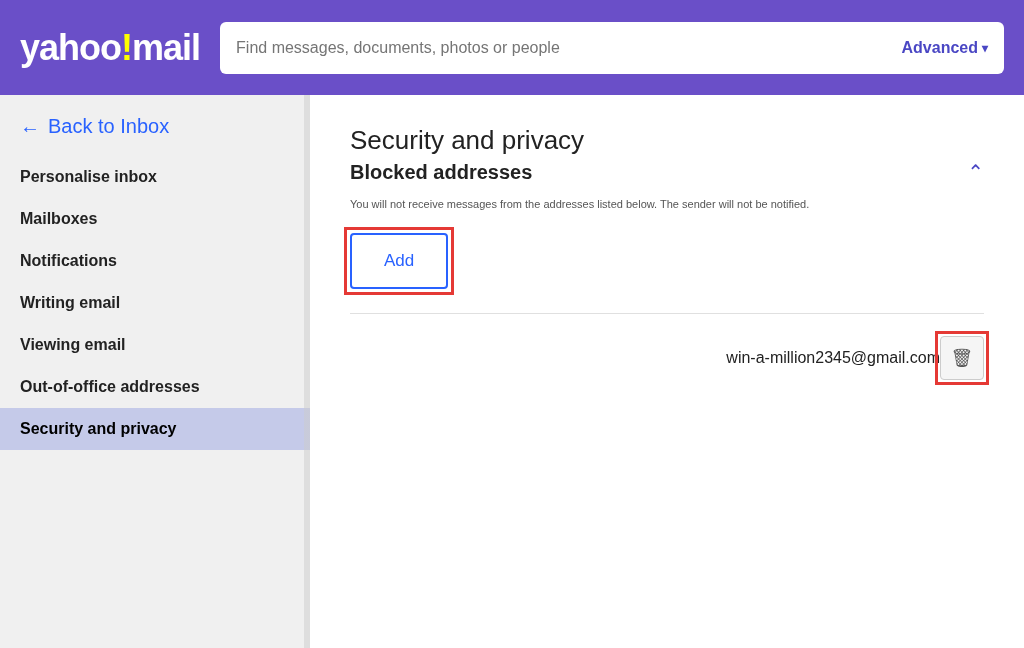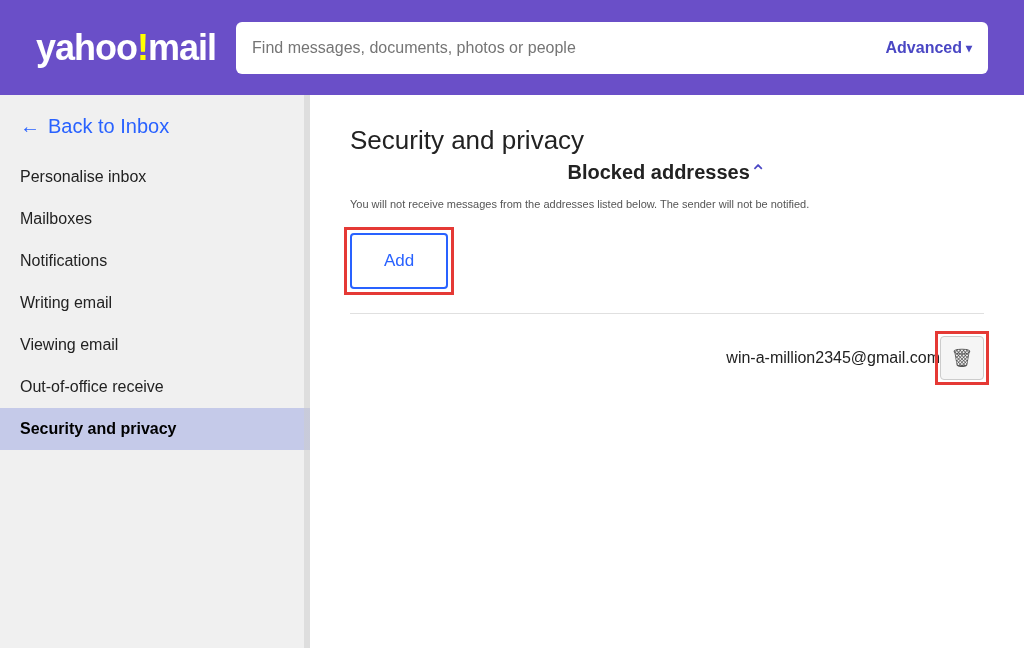--- a/index.html
+++ b/index.html
@@ -4,21 +4,21 @@
   <style>
     * { box-sizing: border-box; margin: 0; padding: 0; }
     body { font-family: -apple-system, BlinkMacSystemFont, 'Segoe UI', Arial, sans-serif; background: #f0f0f0; width: 1024px; height: 648px; overflow: hidden; }
 
     
     .header {
       background: #6a4fc8;
       height: 95px;
       display: flex;
       align-items: center;
-      padding: 0 36px;
+      padding: 0 20px;
       gap: 20px;
     }
     .logo {
       color: white;
       font-size: 36px;
       font-weight: bold;
       white-space: nowrap;
       letter-spacing: -1px;
     }
     .logo span { color: #ff0; }
@@ -97,20 +97,21 @@
       color: #2962ff;
     }
     .sidebar-nav {
       list-style: none;
     }
     .sidebar-nav li {
       padding: 12px 20px;
       font-size: 16px;
       color: #222;
       cursor: pointer;
+      font-weight: bold;
     }
     .sidebar-nav li.active {
       background: #c5cae9;
       font-weight: bold;
       color: #000;
     }
 
     
     .content-area {
       flex: 1;
@@ -125,21 +126,21 @@
       margin-bottom: 4px;
     }
     .page-subtitle {
       font-size: 15px;
       color: #666;
       margin-bottom: 30px;
     }
     .section-header {
       display: flex;
       align-items: center;
-      justify-content: center;
+      justify-content: space-between;
       margin-bottom: 12px;
     }
     .section-title {
       font-size: 20px;
       font-weight: bold;
       color: #222;
     }
     .collapse-btn {
       background: none;
       border: none;
@@ -236,21 +237,21 @@
       <li>
         <span>Notifications</span>
       </li>
       <li>
         <span>Writing email</span>
       </li>
       <li>
         <span>Viewing email</span>
       </li>
       <li>
-        <span>Out-of-office receive</span>
+        <span>Out-of-office addresses</span>
       </li>
       <li class="active">
         <span>Security and privacy</span>
       </li>
     </ul>
   </div>
 
   <div class="content-area">
     <h1 class="page-title">Security and privacy</h1>
 

